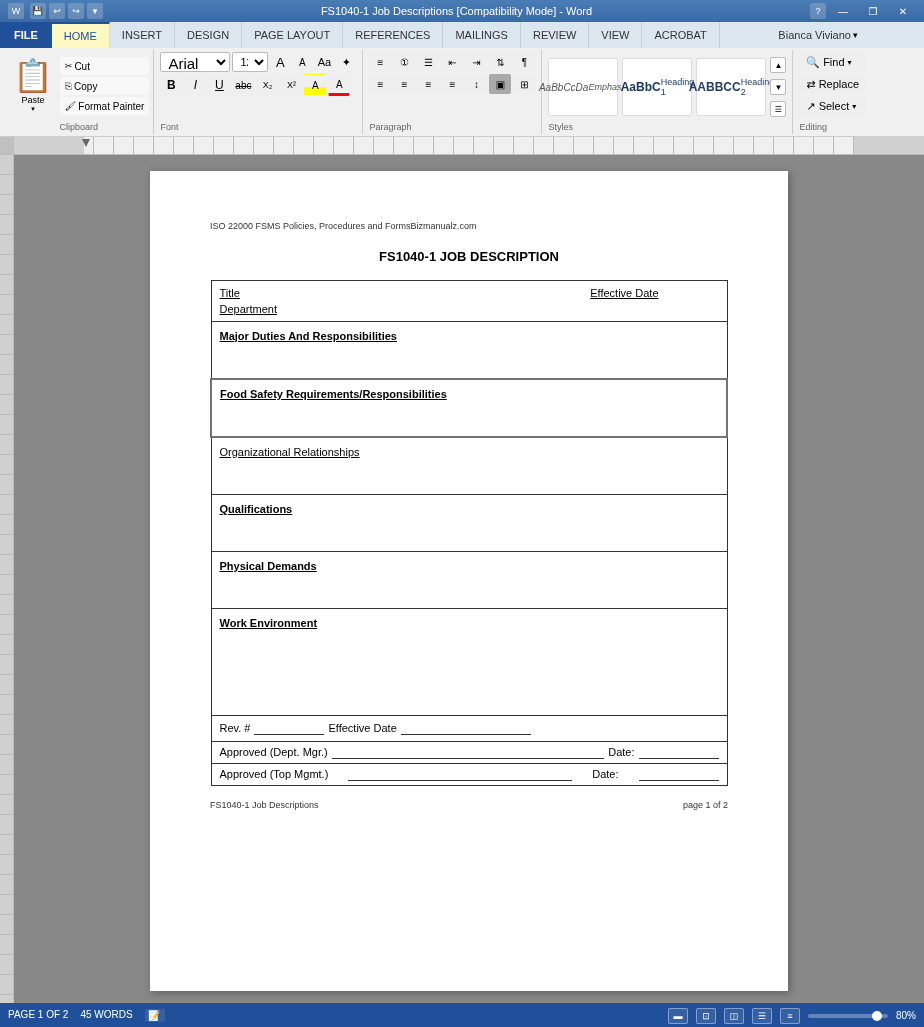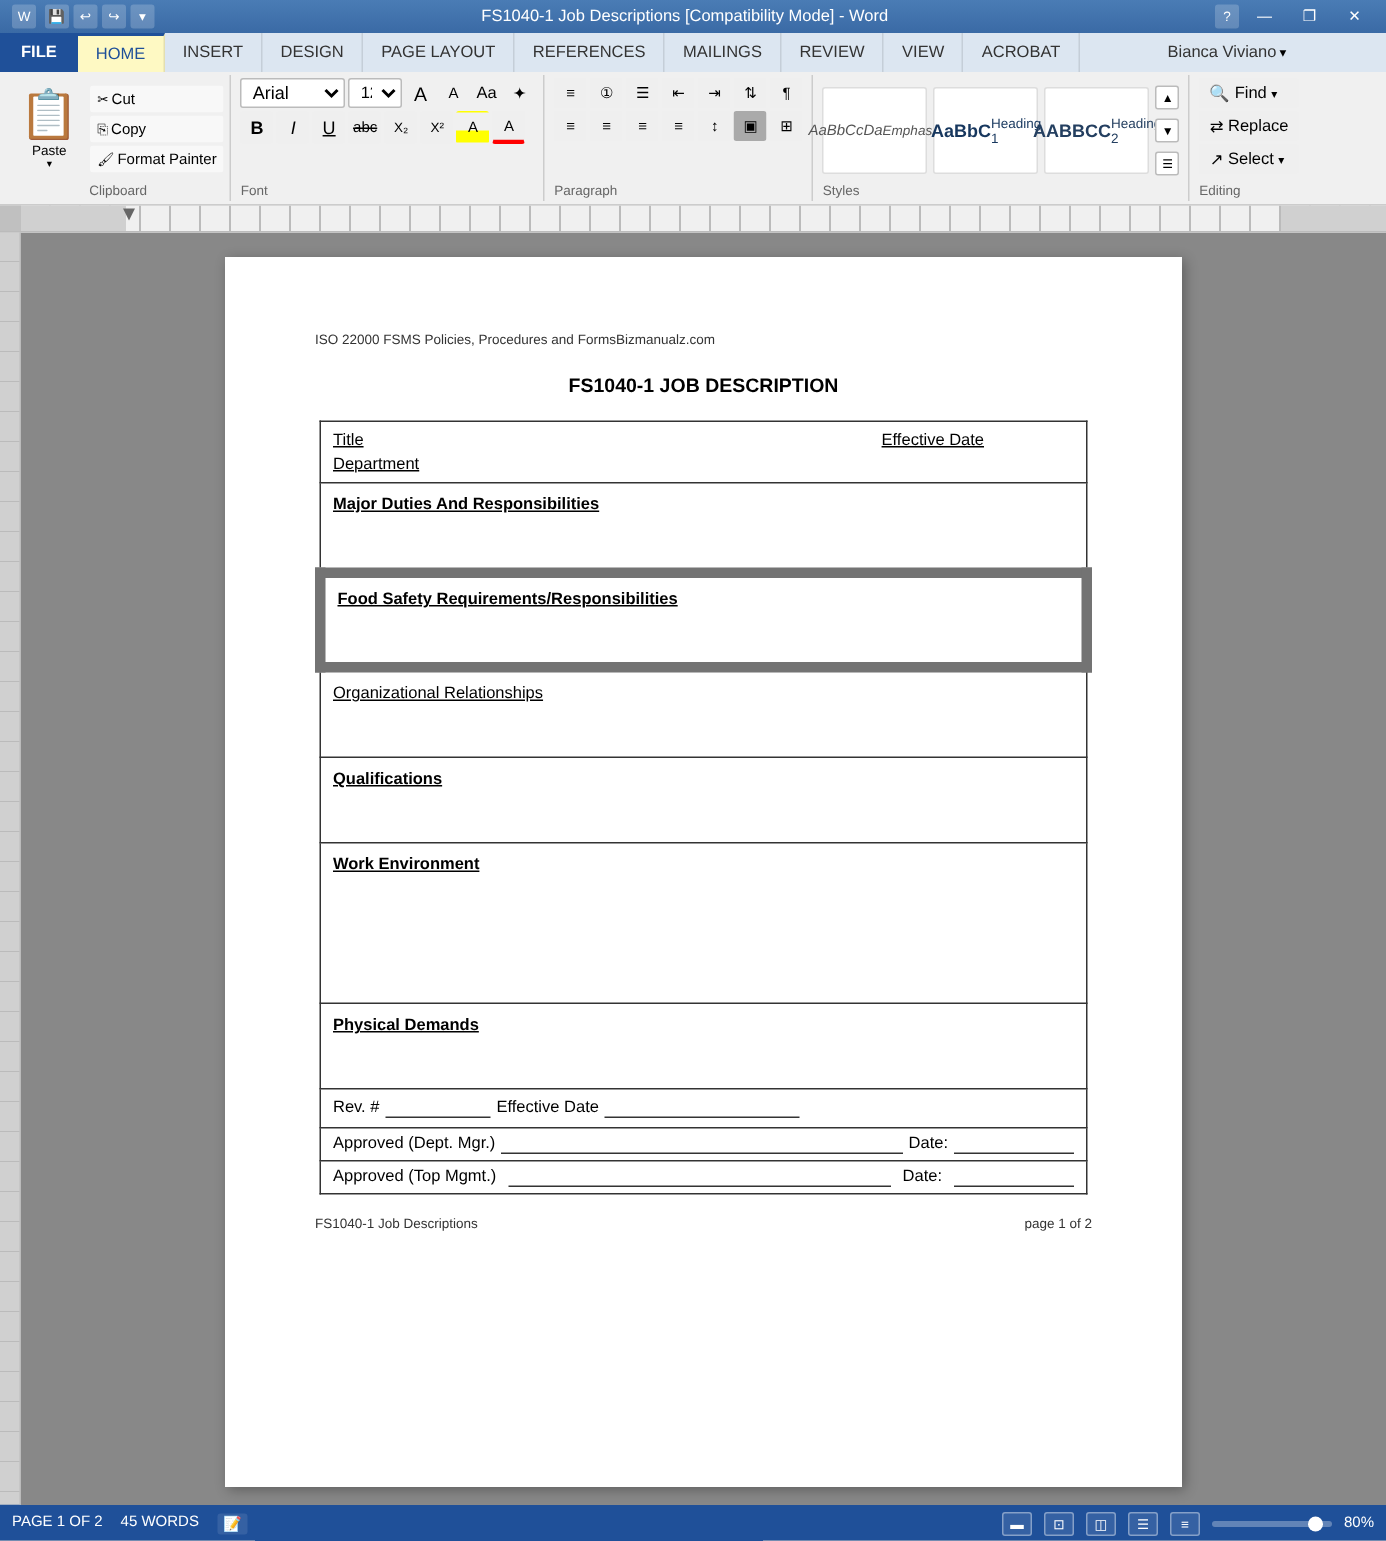--- a/index.html
+++ b/index.html
@@ -25,21 +25,21 @@
 
     
     .ribbon { background: #f0f0f0; border-bottom: 1px solid #ccc; }
     .ribbon-tabs { display: flex; background: #dce6f1; height: 26px; }
     .tab-file { background: #1f5099; color: white; padding: 4px 14px; font-size: 11px; font-weight: bold; cursor: pointer; display: flex; align-items: center; }
     .tab-item { padding: 4px 12px; font-size: 11px; cursor: pointer; display: flex; align-items: center; color: #333; border-right: 1px solid rgba(0,0,0,0.1); }
     .tab-item.active { background: #fef9c3; border-top: 2px solid #1f5099; color: #1f5099; }
 
     .ribbon-content { display: flex; padding: 2px 4px; height: 88px; background: #f0f0f0; }
     .small-btn { height: 18px; background: rgba(255,255,255,0.5); border: 1px solid transparent; border-radius: 2px; cursor: pointer; font-size: 9px; padding: 1px 4px; display: flex; align-items: center; }
-    .font-selector { width: 70px; height: 20px; font-size: 12px; border: 1px solid #bbb; border-radius: 2px; padding: 1px 3px; background: white; }
+    .font-selector { width: 70px; height: 20px; font-size: 15px; border: 1px solid #bbb; border-radius: 2px; padding: 1px 3px; background: white; }
     .font-size-selector { width: 36px; height: 20px; font-size: 11px; border: 1px solid #bbb; border-radius: 2px; padding: 1px 3px; background: white; }
     .font-btn { width: 20px; height: 20px; border: 1px solid transparent; border-radius: 2px; cursor: pointer; font-size: 11px; display: flex; align-items: center; justify-content: center; background: transparent; }
     .format-btn { width: 22px; height: 22px; border: 1px solid transparent; border-radius: 2px; cursor: pointer; display: flex; align-items: center; justify-content: center; font-size: 12px; }
     .bold { font-weight: bold; }
     .italic-btn { font-style: italic; }
     .underline-btn { text-decoration: underline; }
     .para-btn { width: 22px; height: 20px; border: 1px solid transparent; border-radius: 2px; cursor: pointer; display: flex; align-items: center; justify-content: center; font-size: 10px; }
     .style-preview { width: 70px; height: 58px; border: 1px solid #ddd; border-radius: 2px; background: white; display: flex; flex-direction: row; align-items: center; justify-content: center; cursor: pointer; font-size: 10px; padding: 2px; }
     .styles-scroll-btn { width: 16px; height: 16px; border: 1px solid #bbb; border-radius: 2px; cursor: pointer; display: flex; align-items: center; justify-content: center; font-size: 8px; background: white; }
     .edit-btn { display: flex; align-items: center; gap: 3px; padding: 2px 6px; font-size: 11px; border: 1px solid transparent; border-radius: 2px; cursor: pointer; height: 20px; }
@@ -271,46 +271,46 @@
           </tr>
 
 
           <tr>
             <td style="border:1px solid #333; padding:8px 8px 30px 8px;" colspan="2">
               <div style="text-decoration:underline; font-weight:bold; font-size:11px; margin-bottom:6px;">Major Duties And Responsibilities</div>
             </td>
           </tr>
 
           <tr>
-            <td style="border:7px solid #737373; padding:8px 8px 30px 8px;" colspan="2">
+            <td style="border:2px solid #737373; padding:8px 8px 30px 8px;" colspan="2">
               <div style="text-decoration:underline; font-weight:bold; font-size:11px; margin-bottom:6px;">Food Safety Requirements/Responsibilities</div>
             </td>
           </tr>
 
           <tr>
             <td style="border:1px solid #333; padding:8px 8px 30px 8px;" colspan="2">
               <div style="text-decoration:underline; font-weight:normal; font-size:11px; margin-bottom:6px;">Organizational Relationships</div>
             </td>
           </tr>
 
           <tr>
             <td style="border:1px solid #333; padding:8px 8px 30px 8px;" colspan="2">
               <div style="text-decoration:underline; font-weight:bold; font-size:11px; margin-bottom:6px;">Qualifications</div>
             </td>
           </tr>
 
           <tr>
+            <td style="border:1px solid #333; padding:8px 8px 30px 8px;" colspan="2">
+              <div style="text-decoration:underline; font-weight:bold; font-size:11px; margin-bottom:6px;">Physical Demands</div>
+            </td>
+          </tr>
+
+          <tr>
             <td style="border:1px solid #333; padding:8px 8px 80px 8px;" colspan="2">
               <div style="text-decoration:underline; font-weight:bold; font-size:11px; margin-bottom:6px;">Work Environment</div>
-            </td>
-          </tr>
-
-          <tr>
-            <td style="border:1px solid #333; padding:8px 8px 30px 8px;" colspan="2">
-              <div style="text-decoration:underline; font-weight:bold; font-size:11px; margin-bottom:6px;">Physical Demands</div>
             </td>
           </tr>
 
           <tr>
             <td style="border:1px solid #333; padding:6px 8px;" colspan="2">
               <div style="display:flex; align-items:baseline; font-size:11px; gap:4px;">
                 <span>Rev. #</span>
                 <span style="border-bottom:1px solid #333; width:70px; display:inline-block;">&nbsp;</span>
                 <span>Effective Date</span>
                 <span style="border-bottom:1px solid #333; width:130px; display:inline-block;">&nbsp;</span>
@@ -325,21 +325,21 @@
                 <span style="border-bottom:1px solid #333; flex:1; display:inline-block;">&nbsp;</span>
                 <span>Date:</span>
                 <span style="border-bottom:1px solid #333; width:80px; display:inline-block;">&nbsp;</span>
               </div>
             </td>
           </tr>
 
 
           <tr>
             <td style="border:1px solid #333; padding:4px 8px;" colspan="2">
-              <div style="display:flex; align-items:baseline; font-size:11px; gap:8px;">
+              <div style="display:flex; align-items:baseline; font-size:11px; gap:20px;">
                 <span>Approved (Top Mgmt.)</span>
                 <span style="border-bottom:1px solid #333; flex:1; display:inline-block;">&nbsp;</span>
                 <span>Date:</span>
                 <span style="border-bottom:1px solid #333; width:80px; display:inline-block;">&nbsp;</span>
               </div>
             </td>
           </tr>
         </tbody>
       </table>
 

